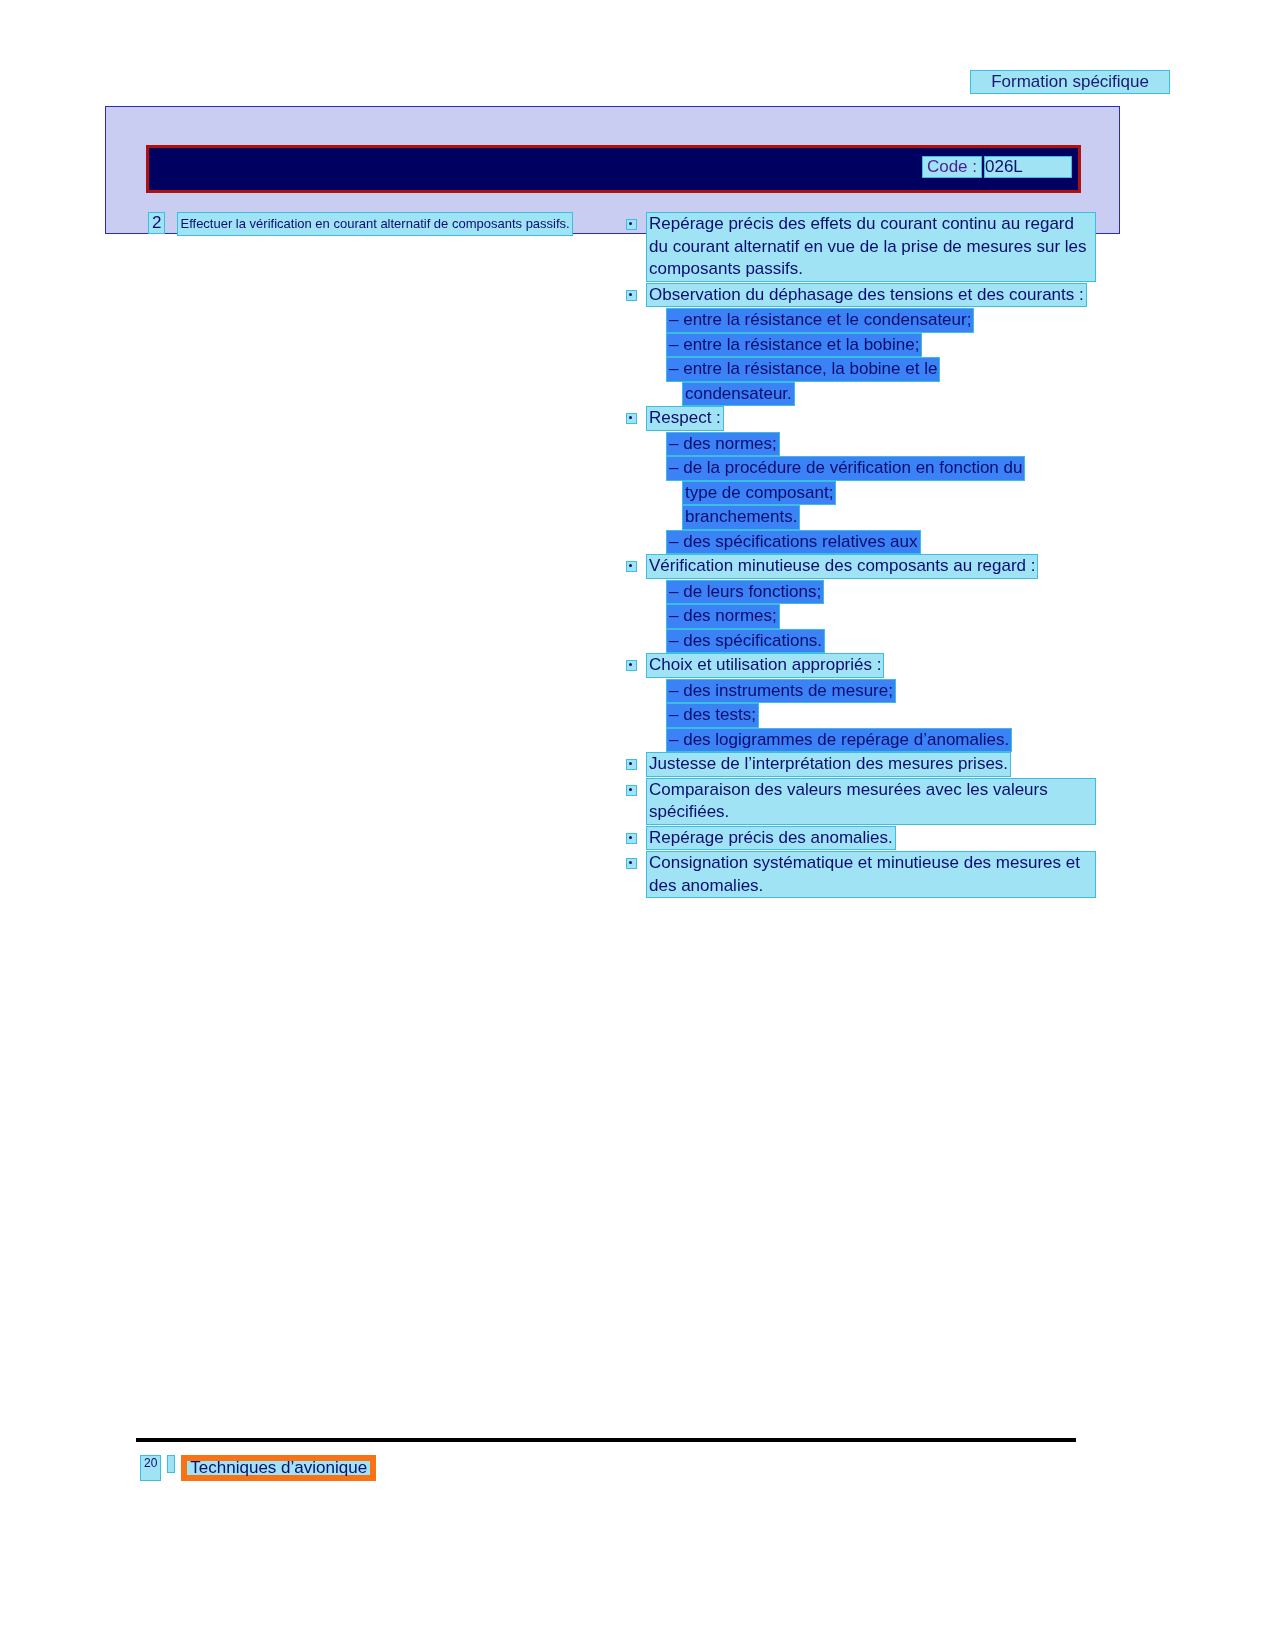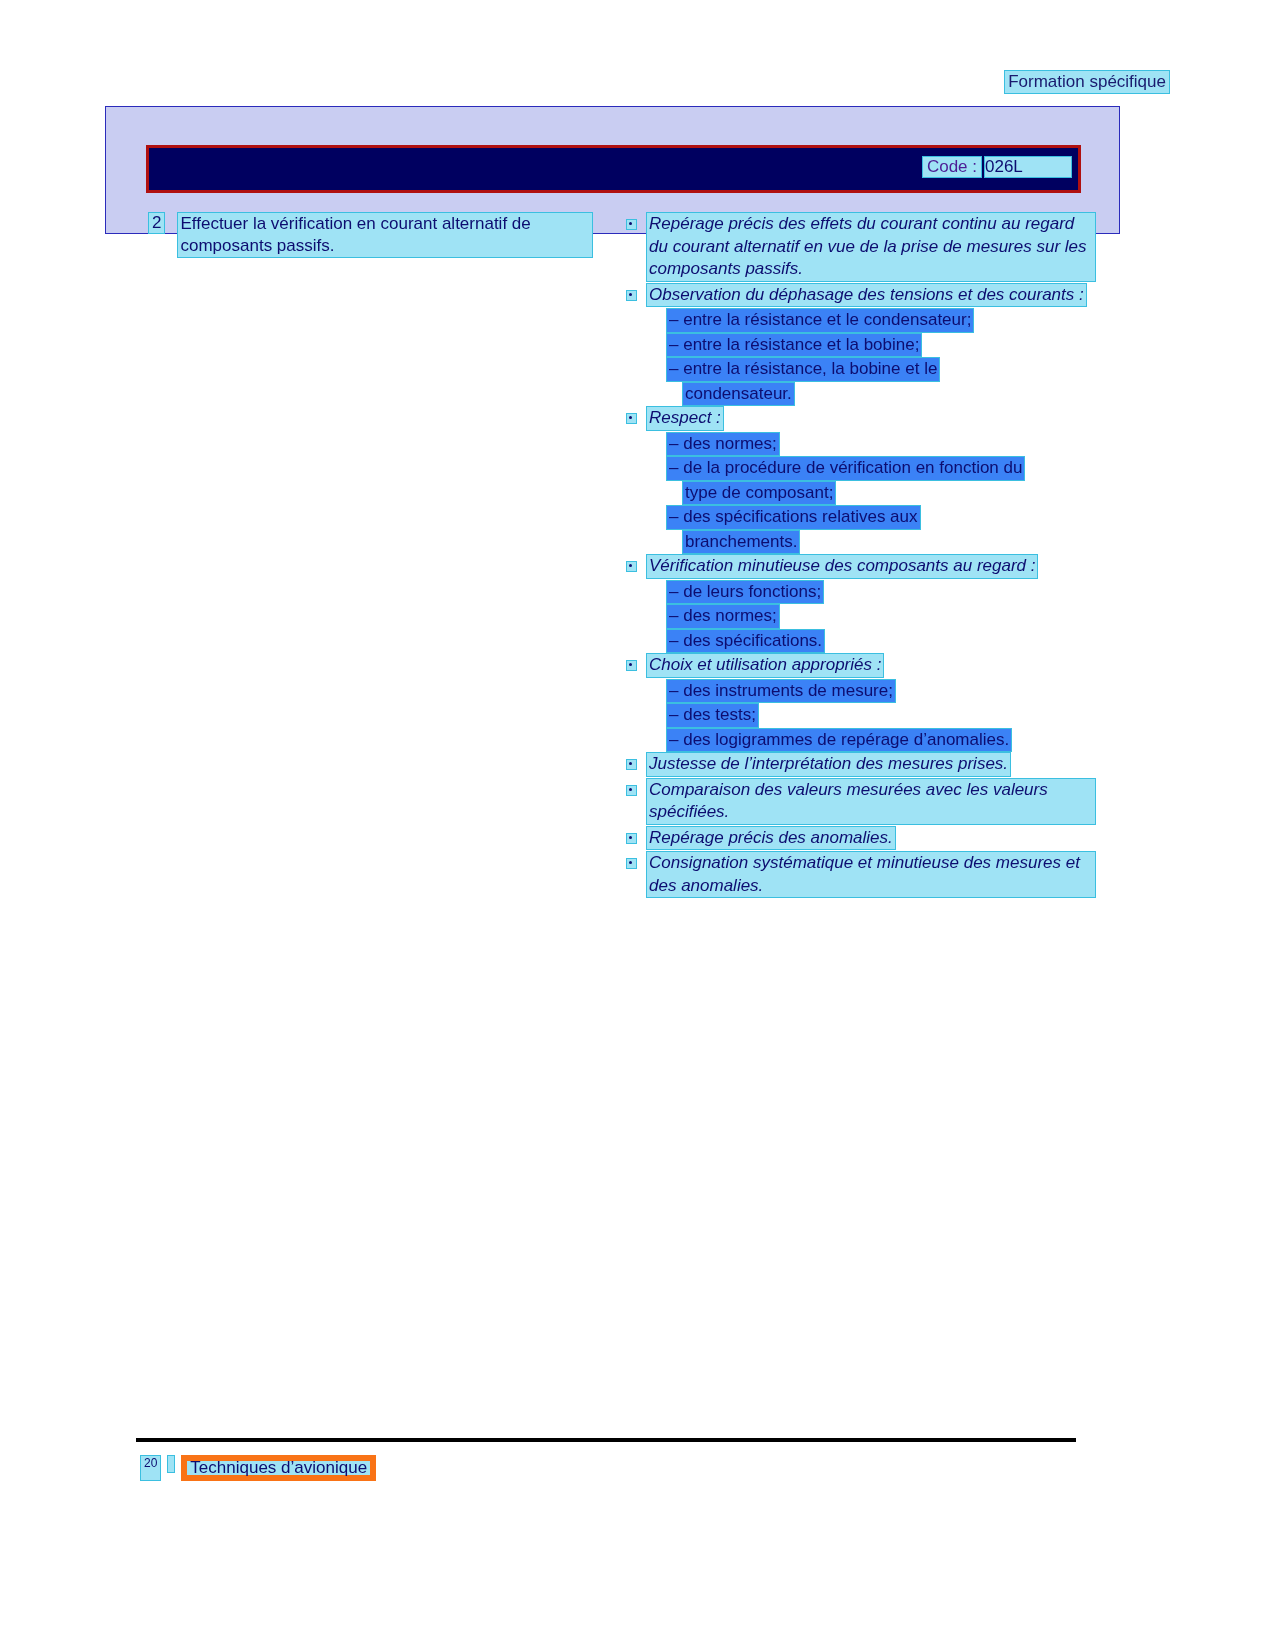--- a/index.html
+++ b/index.html
@@ -22,21 +22,21 @@
 
   
   .header-label {
     position: absolute;
     top: 70px;
     right: 105px;
     font-size: 17px;
     color: #1a1a6e;
     background: #9fe3f5;
     border: 1px solid #3bbfe0;
-    padding: 1px 3px;
+    padding: 1px 20px;
     white-space: nowrap;
   }
 
   
   .banner-outer {
     position: absolute;
     left: 105px;
     top: 106px;
     width: 1015px;
     height: 128px;
@@ -108,34 +108,33 @@
   }
   .task-num {
     font-size: 17px;
     color: #0d0d70;
     background: #9fe3f5;
     border: 1px solid #3bbfe0;
     padding: 0 3px;
     line-height: 20px;
   }
   .task-text {
-    font-size: 17px;
+    font-size: 13px;
     color: #0d0d70;
     background: #9fe3f5;
     border: 1px solid #3bbfe0;
     line-height: 22px;
     padding: 0 2px;
   }
 
   .bullet-item {
     display: flex;
     align-items: flex-start;
     gap: 9px;
     margin-bottom: 1px;
-    font-style: italic;
   }
   .bullet-dot {
     flex: 0 0 auto;
     margin-top: 7px;
     width: 9px;
     height: 9px;
     background: #9fe3f5;
     border: 1px solid #3bbfe0;
     position: relative;
   }
@@ -260,22 +259,22 @@
       </div>
 
       <div class="bullet-item">
         <span class="bullet-dot"></span>
         <span class="bullet-text">Respect :</span>
       </div>
       <div class="sub-block">
         <div><span class="sub-line">– des normes;</span></div>
         <div><span class="sub-line">– de la procédure de vérification en fonction du</span></div>
         <div><span class="sub-line indent2">type de composant;</span></div>
+        <div><span class="sub-line indent2">branchements.</span></div>
         <div><span class="sub-line">– des spécifications relatives aux</span></div>
-        <div><span class="sub-line indent2">branchements.</span></div>
       </div>
 
       <div class="bullet-item">
         <span class="bullet-dot"></span>
         <span class="bullet-text">Vérification minutieuse des composants au regard :</span>
       </div>
       <div class="sub-block">
         <div><span class="sub-line">– de leurs fonctions;</span></div>
         <div><span class="sub-line">– des normes;</span></div>
         <div><span class="sub-line">– des spécifications.</span></div>

